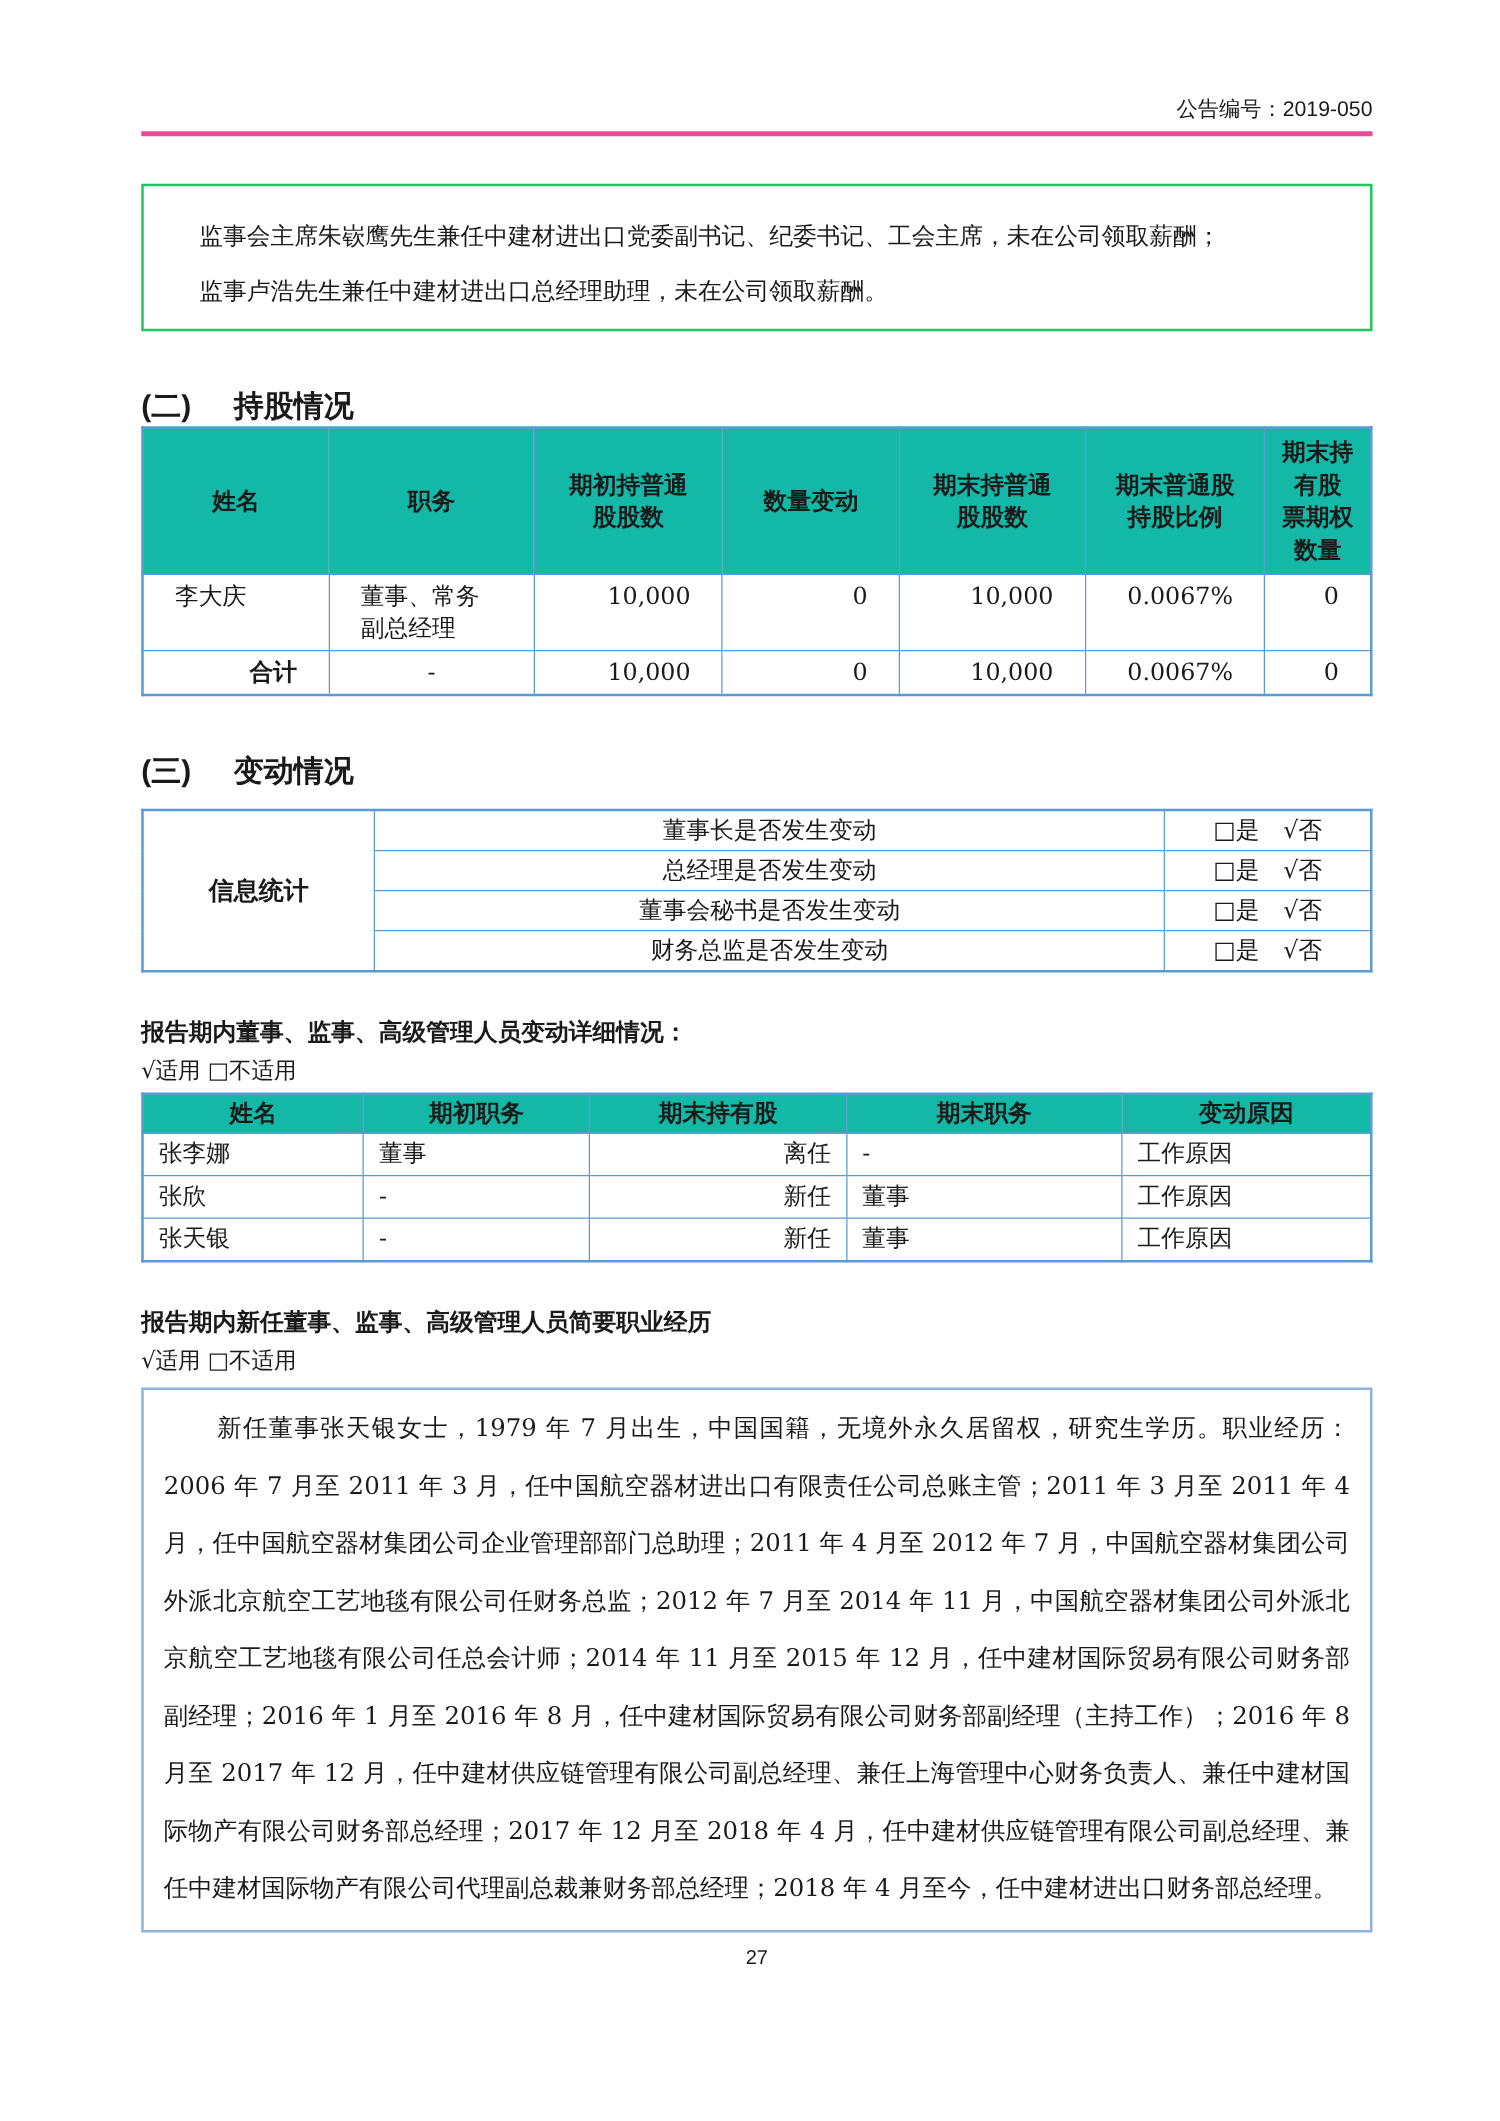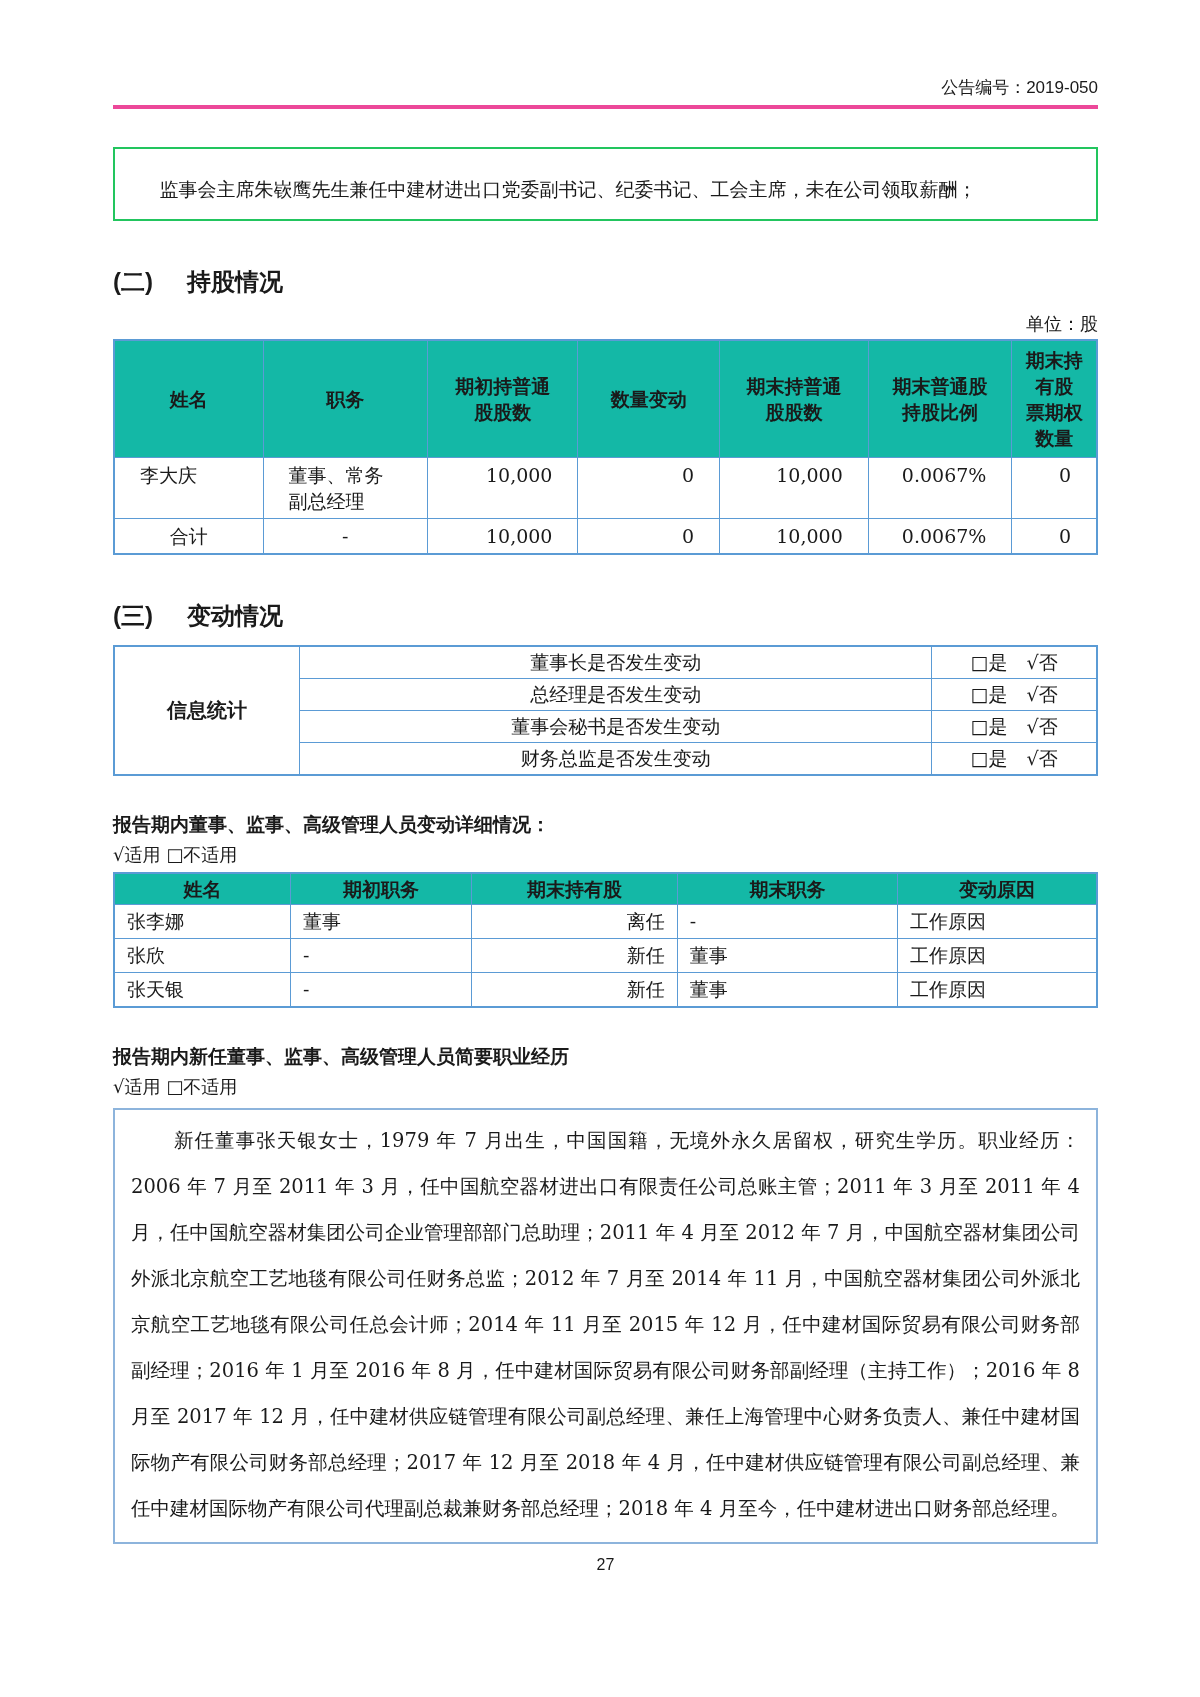--- a/index.html
+++ b/index.html
@@ -71,21 +71,21 @@
   }
   td { padding: 4px 25px; }
   .hline { display: block; line-height: 26px; text-align: center; }
 
   
   .t1 { margin-top: 2px; }
   .t1 td { vertical-align: top; line-height: 26px; }
   .t1 .num-cell { text-align: right; }
   .t1 .name-cell { text-align: left; }
   .t1 .total-row td { line-height: 26px; }
-  .t1 .total-row .name-cell { text-align: center; font-weight: normal; }
+  .t1 .total-row .name-cell { text-align: right; font-weight: bold; }
   .t1 .center { text-align: center; }
 
   
   .t2 { margin-top: 16px; }
   .t2 td { text-align: center; line-height: 25px; padding: 3px 6px; }
   .t2 .row-header {
     font-weight: bold;
     vertical-align: middle;
     font-size: 20px;
   }
@@ -135,27 +135,27 @@
 <body>
 
 <div class="page">
 
   <div class="doc-header">
     <span>公告编号：2019-050</span>
   </div>
 
   <div class="intro-box">
     <p>监事会主席朱嵚鹰先生兼任中建材进出口党委副书记、纪委书记、工会主席，未在公司领取薪酬；</p>
+    <p>监事卢浩先生兼任中建材进出口总经理助理，未在公司领取薪酬。</p>
   </div>
 
   <div class="section-heading">
     <span class="sec-num">(二)</span><span>持股情况</span>
   </div>
 
-  <div class="unit-label">单位：股</div>
 
   <table class="t1">
     <tbody>
         <tr>
       <th style="width:14.2%">
             <span class="hline">姓名</span>
             <span class="hline"></span>
           </th>
       <th style="width:15.8%">
             <span class="hline">职务</span>

